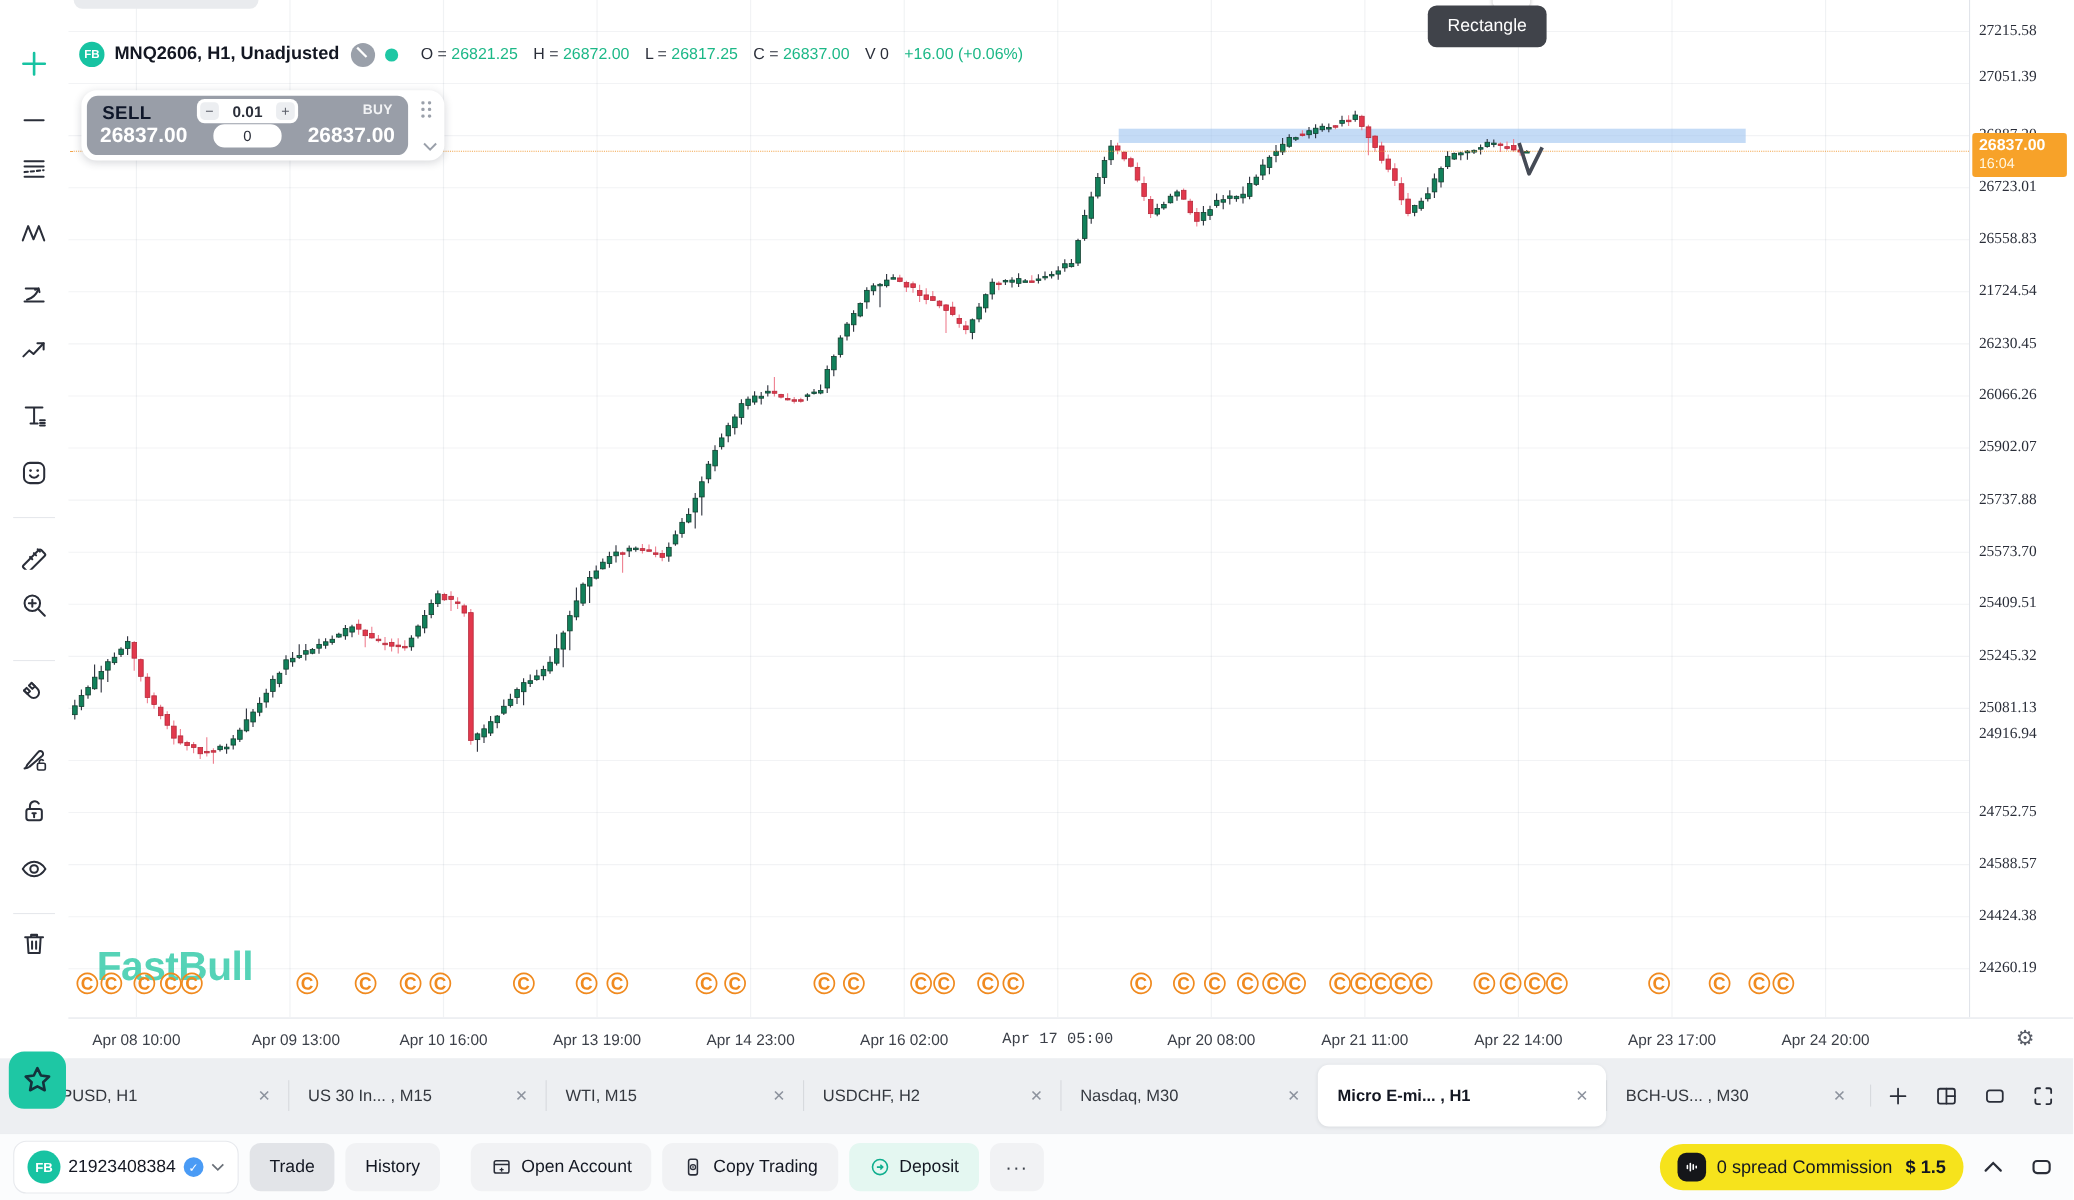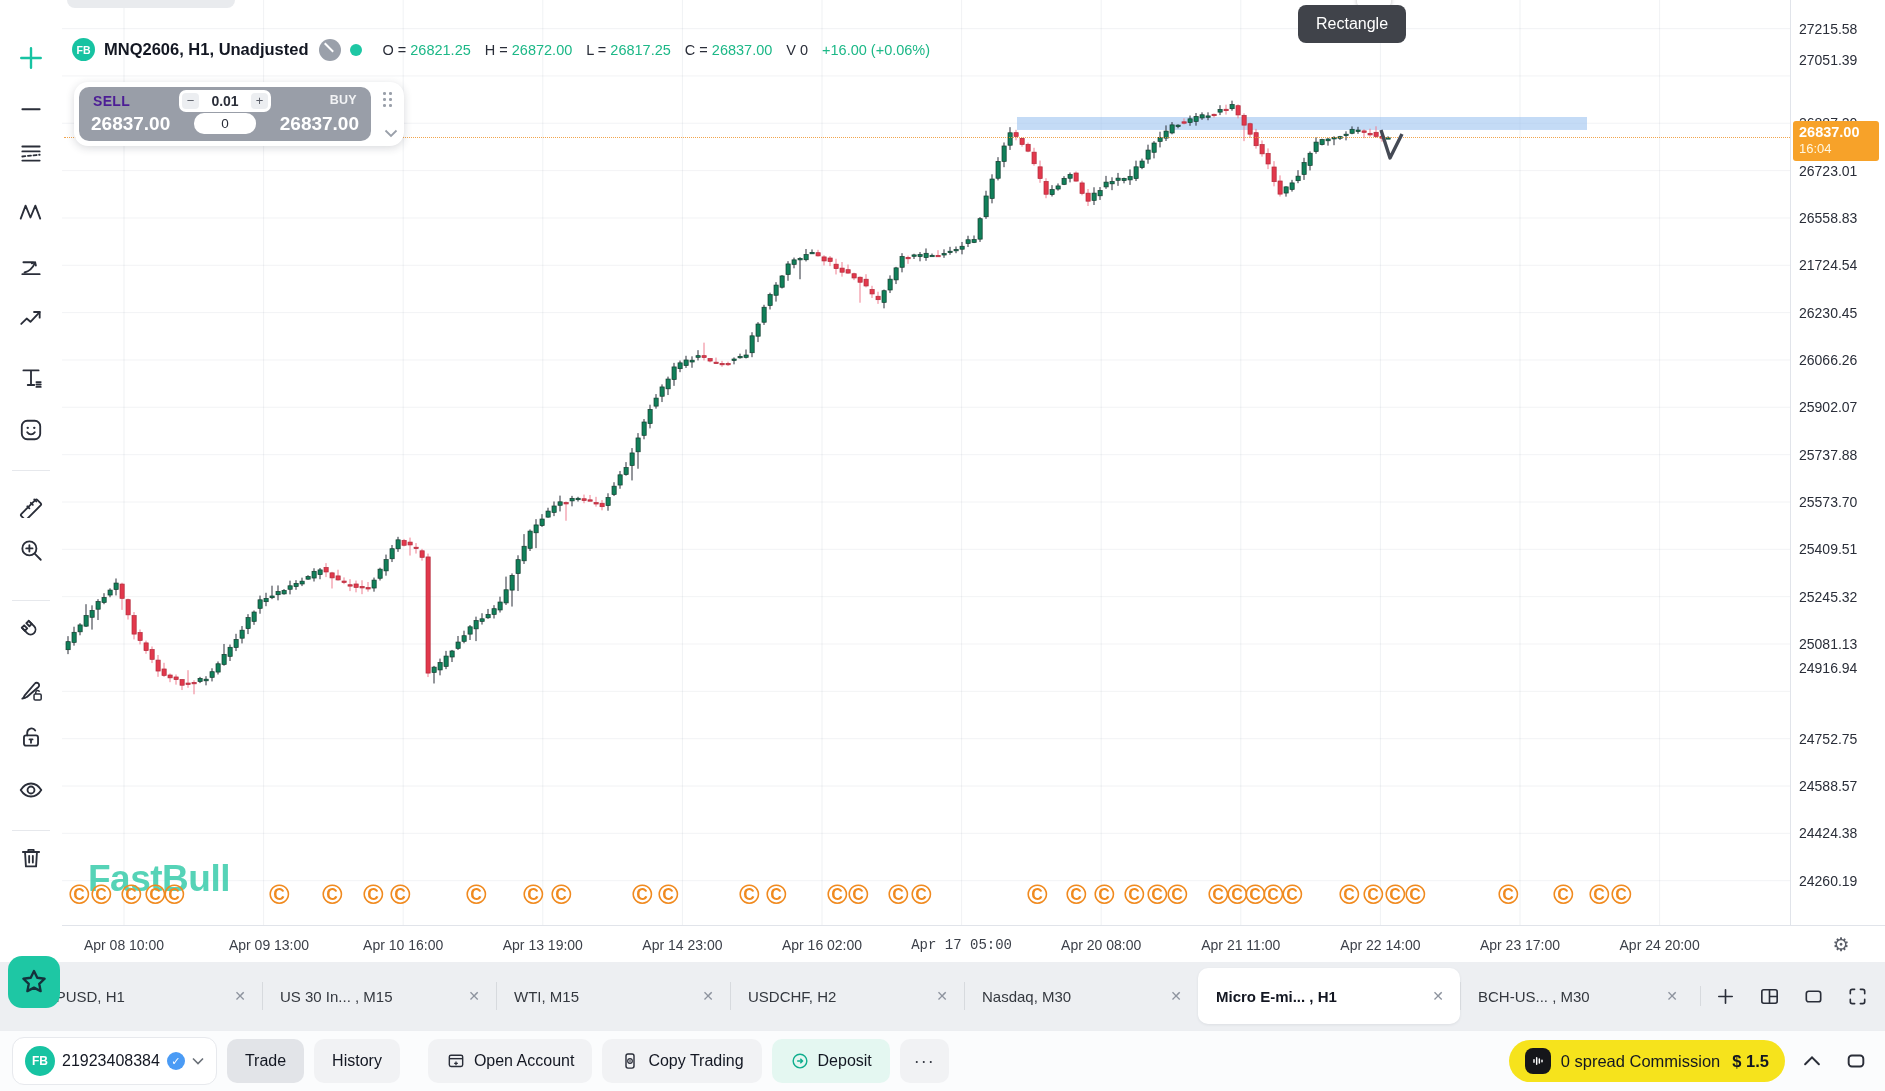--- a/index.html
+++ b/index.html
@@ -6,42 +6,42 @@
   .app{position:relative;width:1885px;height:1091px;overflow:hidden;background:#fff;color:#131722;}
   
   .toolbar{position:absolute;left:0;top:0;width:62px;height:962px;background:#fff;z-index:30;}
   .tb-icon{position:absolute;left:50%;transform:translate(-50%,-50%);width:26px;height:26px;cursor:pointer;}
   .tb-div{position:absolute;left:12px;width:38px;height:1px;background:#e6e8ec;}
   .fav-star{position:absolute;left:8px;top:956px;width:52px;height:52px;border-radius:14px;background:#1ec7a4;z-index:60;display:flex;align-items:center;justify-content:center;cursor:pointer;}
   
   .chart-area{position:absolute;left:62px;top:0;width:1823px;height:962px;background:#fff;}
   #chart-svg{position:absolute;left:0;top:0;}
   .price-axis{position:absolute;left:1728px;top:0;width:95px;height:925px;border-left:1px solid #e1e4ea;background:#fff;}
-  .pa-label{position:absolute;left:8px;transform:translateY(-50%);font-size:14px;color:#2a2e39;white-space:nowrap;}
+  .pa-label{position:absolute;left:8px;transform:translateY(-50%);font-size:14px;color:#2a2e39;white-space:nowrap;font-family:Liberation Serif, serif;}
   .cur-price{position:absolute;left:2px;top:121px;width:86px;height:40px;background:#f7a229;border-radius:3px;color:#fff;padding:3px 0 0 6px;box-sizing:border-box;z-index:5;}
   .cur-price .p{font-size:14.5px;font-weight:700;line-height:17px;}
   .cur-price .t{font-size:13px;line-height:16px;color:#fff7e0;}
   .time-axis{position:absolute;left:0;top:925px;width:1823px;height:37px;border-top:1px solid #e1e4ea;background:#fff;}
   .ta-label{position:absolute;top:11px;transform:translateX(-50%);font-size:14px;color:#3c4049;white-space:nowrap;}
   .gear{position:absolute;left:1768px;top:8px;width:22px;height:22px;color:#595d67;font-size:19px;line-height:22px;text-align:center;cursor:pointer;}
   .cur-line{position:absolute;left:2px;top:137px;width:1726px;height:0;border-top:1.6px dotted #f0962e;opacity:.85;z-index:2;}
   
   .legend{position:absolute;left:10px;top:38px;display:flex;align-items:center;gap:9px;z-index:10;white-space:nowrap;}
   .fb-badge{width:23px;height:23px;border-radius:50%;background:#17c3a2;color:#fff;font-size:10.5px;font-weight:700;display:flex;align-items:center;justify-content:center;}
   .legend .title{font-size:16.5px;font-weight:700;color:#131722;margin-right:2px;}
   .slash-ic{width:22px;height:22px;border-radius:50%;background:#9aa0aa;position:relative;cursor:pointer;}
   .slash-ic:after{content:"";position:absolute;left:5px;top:5px;width:12px;height:12px;border-left:2.4px solid #fff;transform:rotate(-45deg);transform-origin:left top;}
   .green-dot{width:12px;height:12px;border-radius:50%;background:#1ec7a4;margin-right:6px;}
   .legend .pair{font-size:14.5px;color:#2a2e39;margin-left:5px;}
   .legend .val{color:#1cb887;}
   .legend .chg{font-size:14.5px;color:#1cb887;margin-left:5px;}
   
   .order-panel{position:absolute;left:12px;top:82px;width:330px;height:64px;background:#fff;border-radius:14px;box-shadow:0 2px 8px rgba(40,45,60,.18);z-index:12;}
   .op-gray{position:absolute;left:5px;top:5px;width:292px;height:54px;background:rgba(148,153,163,.95);border-radius:10px;color:#fff;}
-  .op-sell-lb{position:absolute;left:14px;top:6px;font-size:14px;font-weight:700;letter-spacing:.3px;color:#4c1d95;}
+  .op-sell-lb{position:absolute;left:14px;top:6px;font-size:17px;font-weight:700;letter-spacing:.3px;color:#0f172a;}
   .op-buy-lb{position:absolute;right:14px;top:6px;font-size:12.5px;font-weight:700;letter-spacing:.3px;color:#f2f3f5;}
   .op-sell-px{position:absolute;left:12px;bottom:6px;font-size:19px;font-weight:700;}
   .op-buy-px{position:absolute;right:12px;bottom:6px;font-size:19px;font-weight:700;}
   .op-stepper{position:absolute;left:50%;top:3px;transform:translateX(-50%);width:92px;height:22px;background:#fff;border-radius:7px;display:flex;align-items:center;justify-content:space-between;padding:0 3px;box-sizing:border-box;color:#2a2e39;}
   .op-stepper .pm{width:17px;height:16px;background:#eceef1;border-radius:4px;font-size:13px;line-height:16px;text-align:center;color:#5a5e68;cursor:pointer;}
   .op-stepper .qty{font-size:14px;font-weight:600;}
   .op-pos{position:absolute;left:50%;bottom:7px;transform:translateX(-50%);width:62px;height:21px;background:#fff;border-radius:10px;font-size:13.5px;color:#2a2e39;text-align:center;line-height:21px;}
   .op-dots{position:absolute;right:7px;top:10px;width:14px;height:16px;display:grid;grid-template-columns:repeat(2,4px);grid-auto-rows:4px;gap:2px;cursor:grab;}
   .op-dots i{width:2.6px;height:2.6px;border-radius:50%;background:#9aa0aa;}
   .op-chev{position:absolute;right:6px;bottom:8px;width:14px;height:9px;cursor:pointer;}
@@ -728,21 +728,21 @@
         <span class="evt" style="left: 1527px;">©</span>
         <span class="evt" style="left: 1549px;">©</span>
       </div>
 
     <div class="price-axis" id="price-axis">
       <div class="cur-price">
         <div class="p">26837.00</div>
         <div class="t">16:04</div>
       </div>
     <div class="pa-label" style="top: 28.6px;">27215.58</div>
-        <div class="pa-label" style="top: 60px;">27051.39</div>
+        <div class="pa-label" style="top: 71px;">27051.39</div>
         <div class="pa-label" style="top: 123.278px;">26887.20</div>
         <div class="pa-label" style="top: 170.617px;">26723.01</div>
         <div class="pa-label" style="top: 217.956px;">26558.83</div>
         <div class="pa-label" style="top: 265.294px;">21724.54</div>
         <div class="pa-label" style="top: 312.633px;">26230.45</div>
         <div class="pa-label" style="top: 359.972px;">26066.26</div>
         <div class="pa-label" style="top: 407.311px;">25902.07</div>
         <div class="pa-label" style="top: 454.65px;">25737.88</div>
         <div class="pa-label" style="top: 501.989px;">25573.70</div>
         <div class="pa-label" style="top: 549.328px;">25409.51</div>

